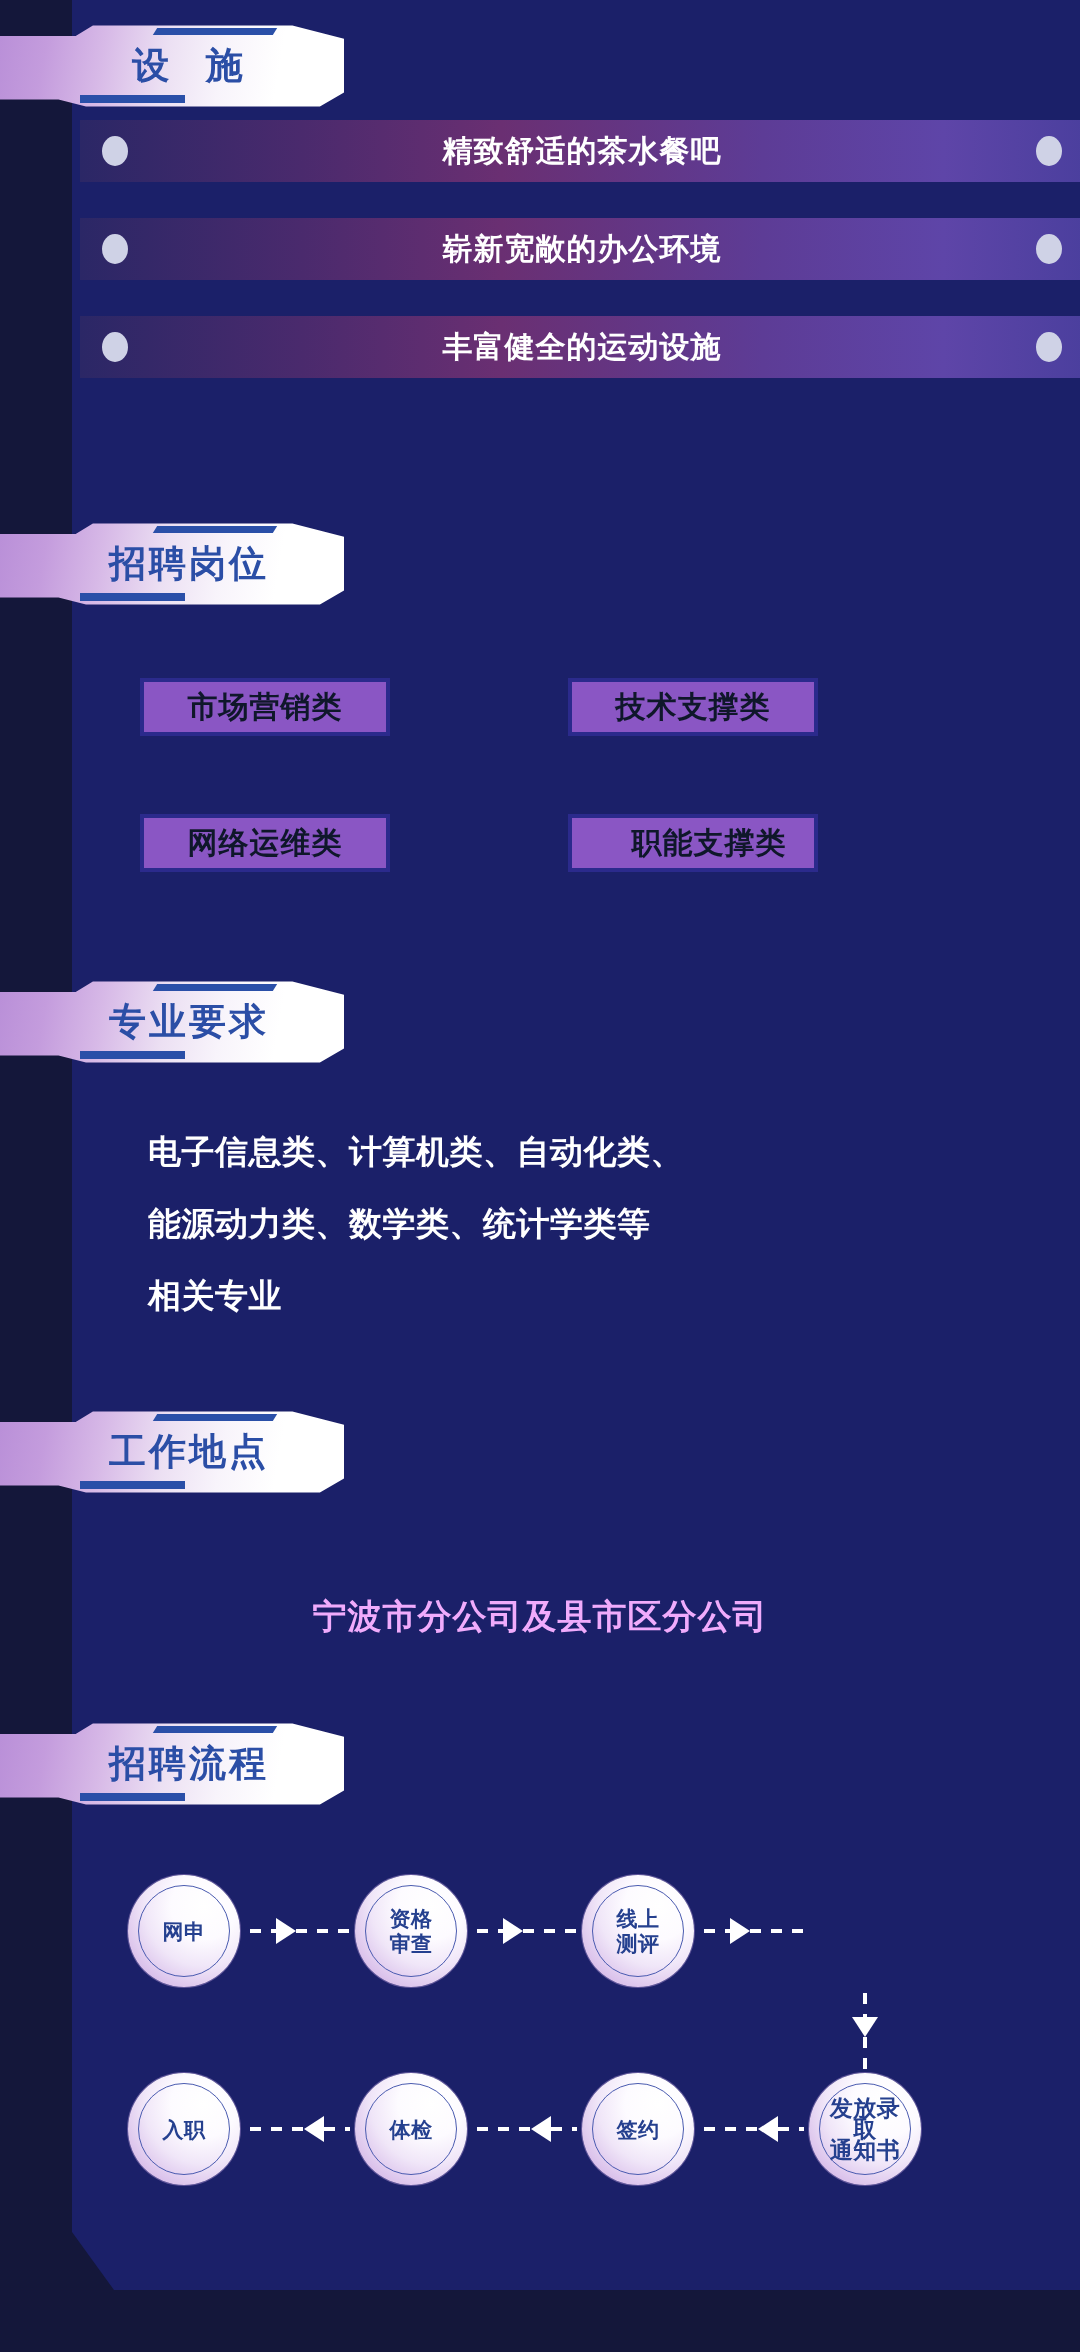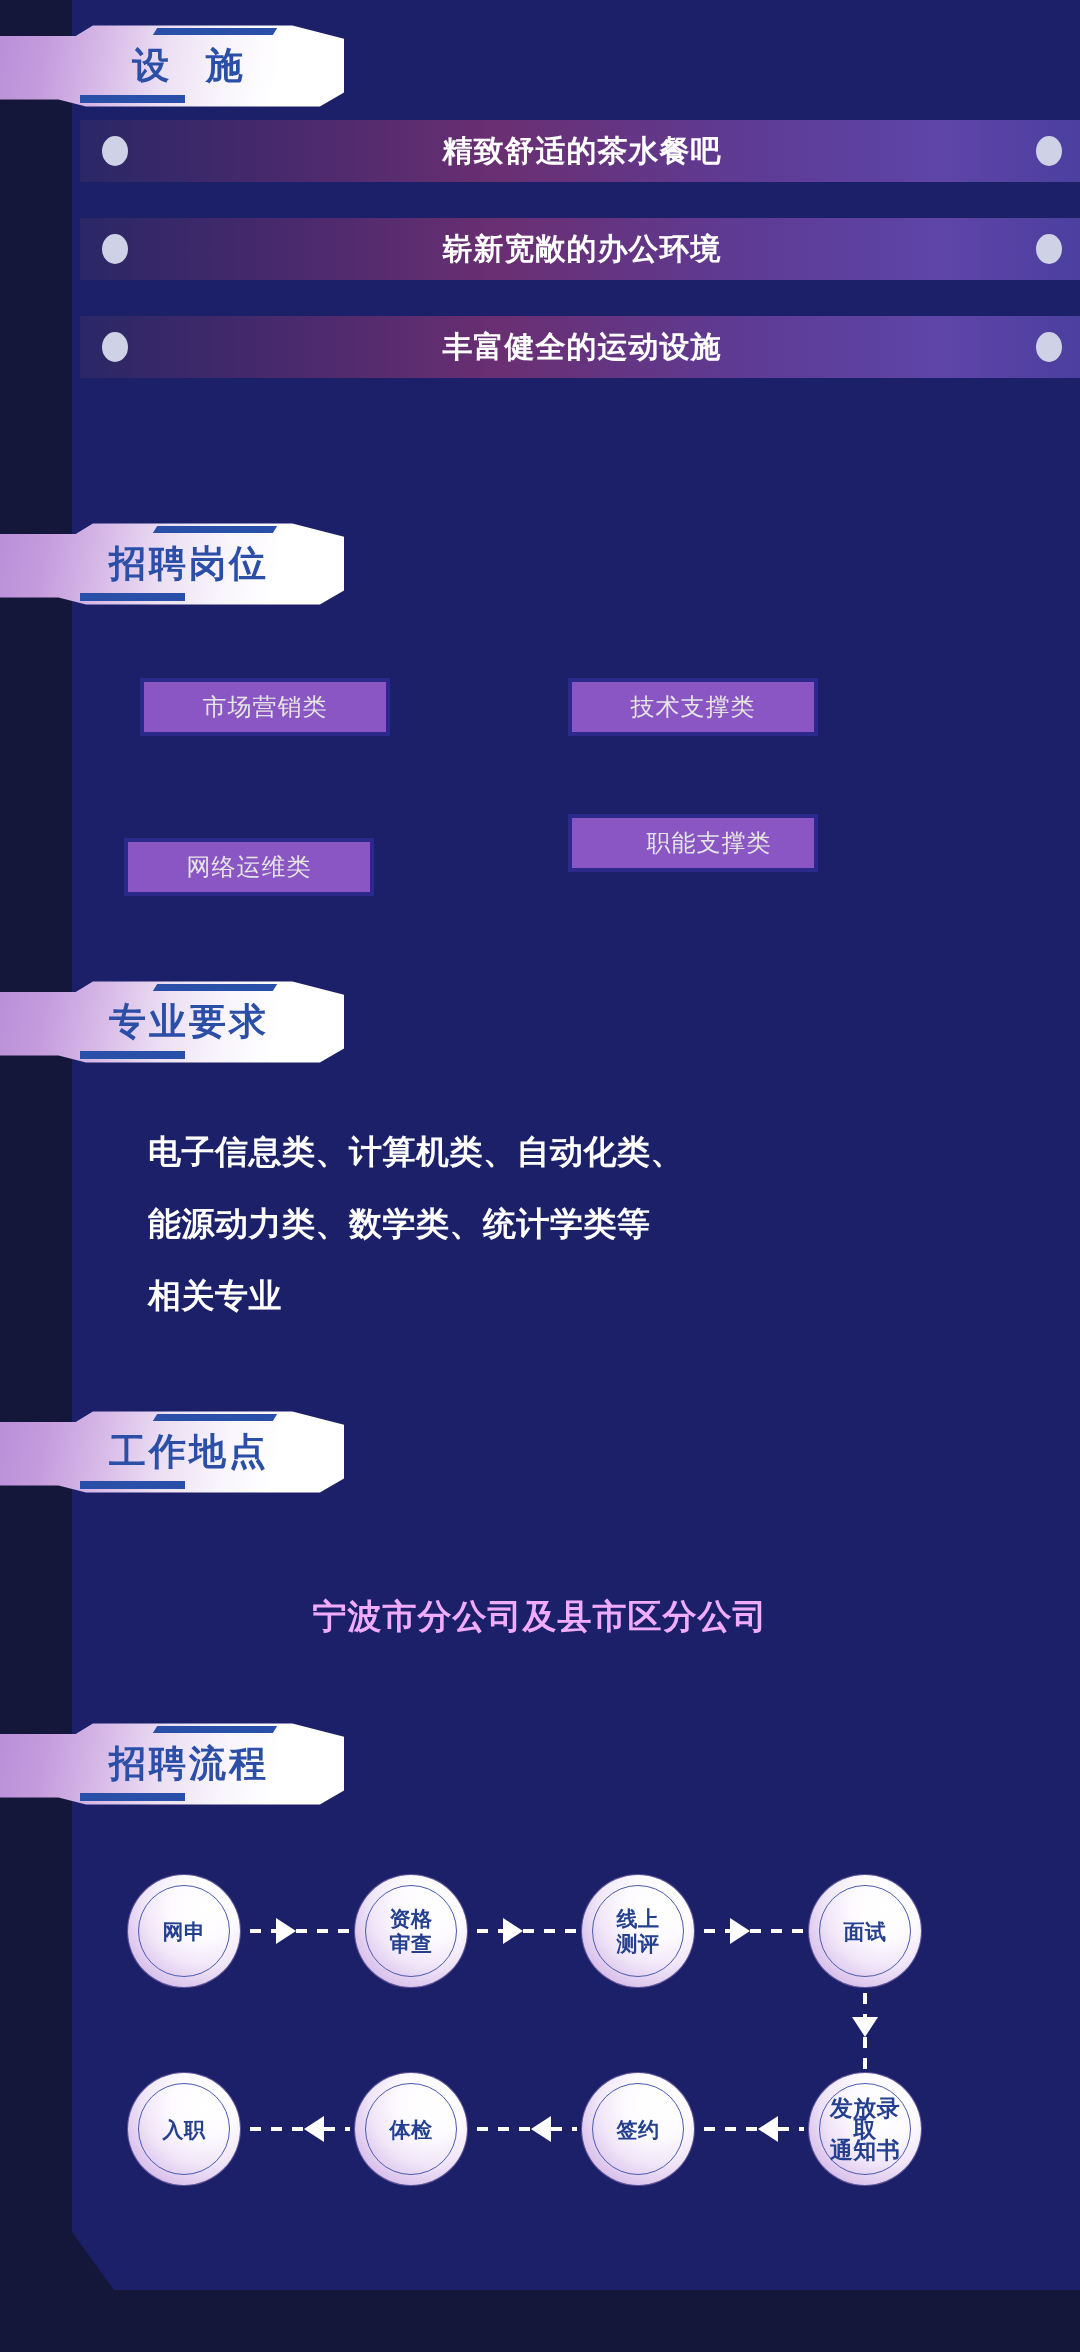--- a/index.html
+++ b/index.html
@@ -127,23 +127,23 @@
     width: 250px;
     height: 58px;
     background: #8a56c4;
     border: 4px solid #2b2a8c;
     box-sizing: border-box;
     display: flex;
     align-items: center;
     justify-content: center;
   }
   .chip span {
-    color: #e5e5e5;
-    font-size: 24px;
-    font-weight: normal;
+    color: #0f172a;
+    font-size: 30px;
+    font-weight: bold;
     letter-spacing: 1px;
   }
 
   
   .body-text {
     position: absolute;
     left: 148px;
     width: 800px;
     color: #ffffff;
     font-size: 33px;
@@ -280,21 +280,21 @@
       <div class="btext">招聘岗位</div>
     </div>
   </div>
 
   <div class="chip" style="left:140px; top:678px;">
     <span>市场营销类</span>
   </div>
   <div class="chip" style="left:568px; top:678px;">
     <span>技术支撑类</span>
   </div>
-  <div class="chip" style="left:124px; top:814px;margin-top:24px;">
+  <div class="chip" style="left:140px; top:814px;">
     <span>网络运维类</span>
   </div>
   <div class="chip" style="left:568px; top:814px;padding-left:32px;">
     <span>职能支撑类</span>
   </div>
 
   <div class="banner-wrap" style="top:978px;">
     <div class="banner">
       <div class="plate"></div>
       <div class="accent-top"></div>
@@ -356,25 +356,20 @@
       <span><span>线上</span><br><span>测评</span></span>
     </div>
   </div>
 
   <div class="conn" style="left:704px; top:1921px; width:100px;">
     <div class="dash" style="width:26px;"></div>
     <div class="tri-r"></div>
     <div class="dash" style="width:54px;"></div>
   </div>
 
-  <div class="node" style="left:809px; top:1875px;">
-    <div class="ring">
-      <span>面试</span>
-    </div>
-  </div>
 
   <div class="conn-v" style="left:855px; top:1993px; height:78px;">
     <div class="dash-v" style="height:24px;"></div>
     <div class="tri-d"></div>
     <div class="dash-v" style="height:34px;"></div>
   </div>
 
   <div class="node small" style="left:809px; top:2073px;">
     <div class="ring">
       <span><span>发放录取</span><br><span>通知书</span></span>

